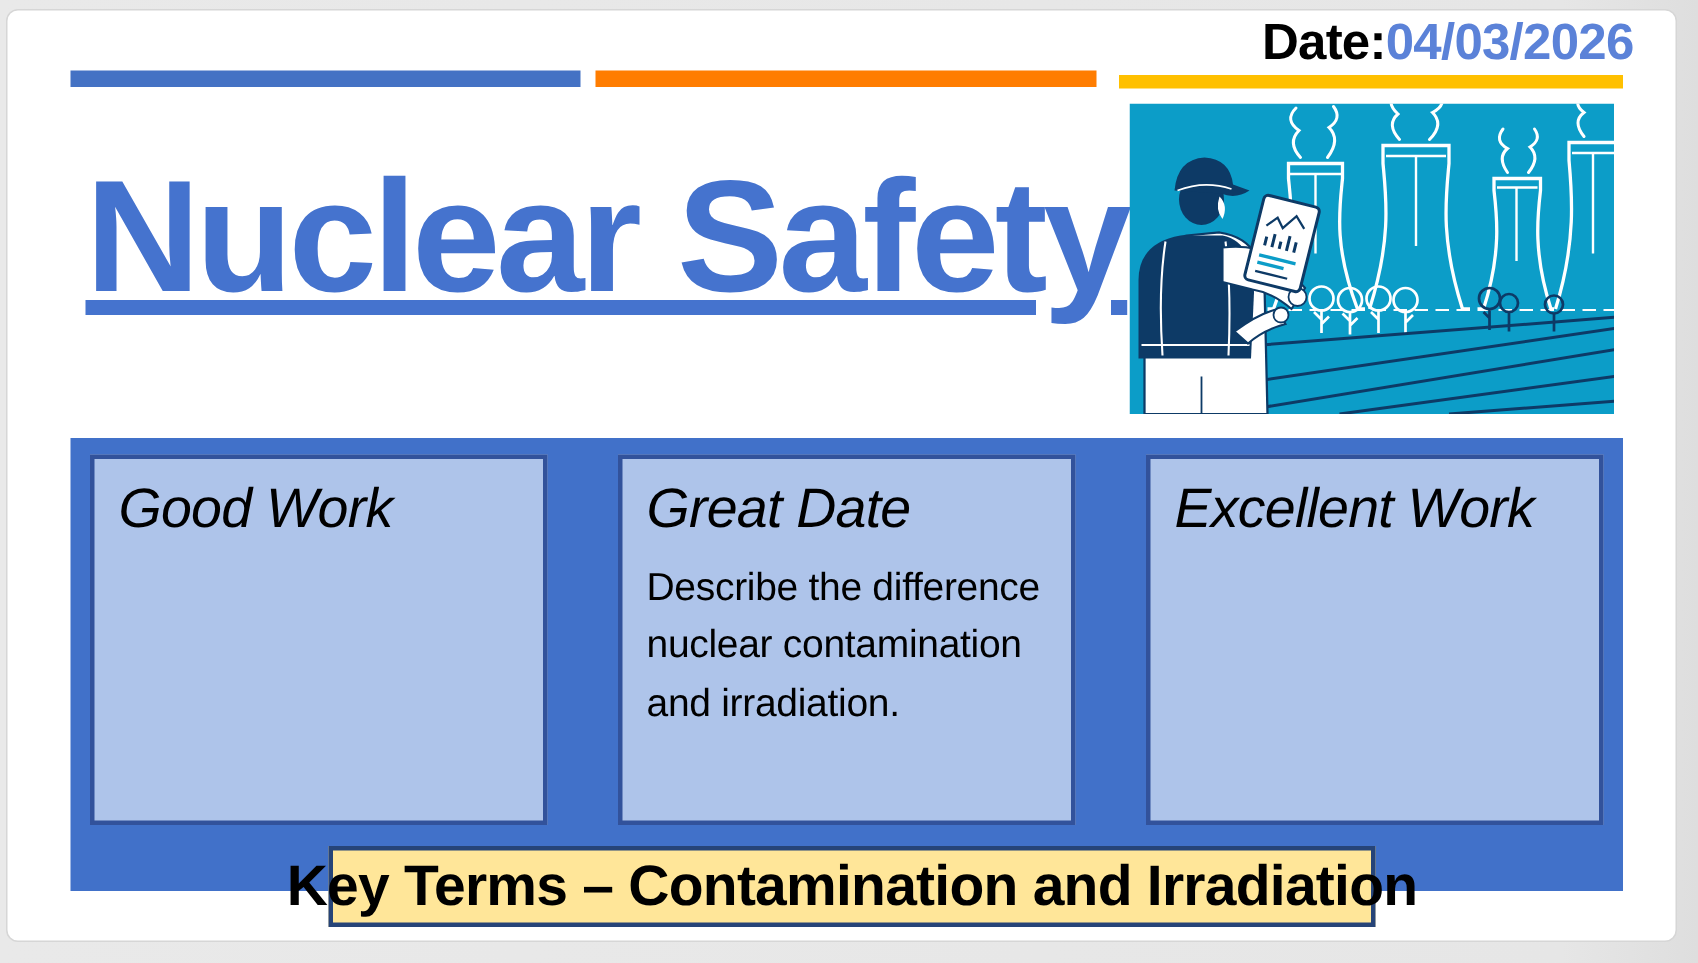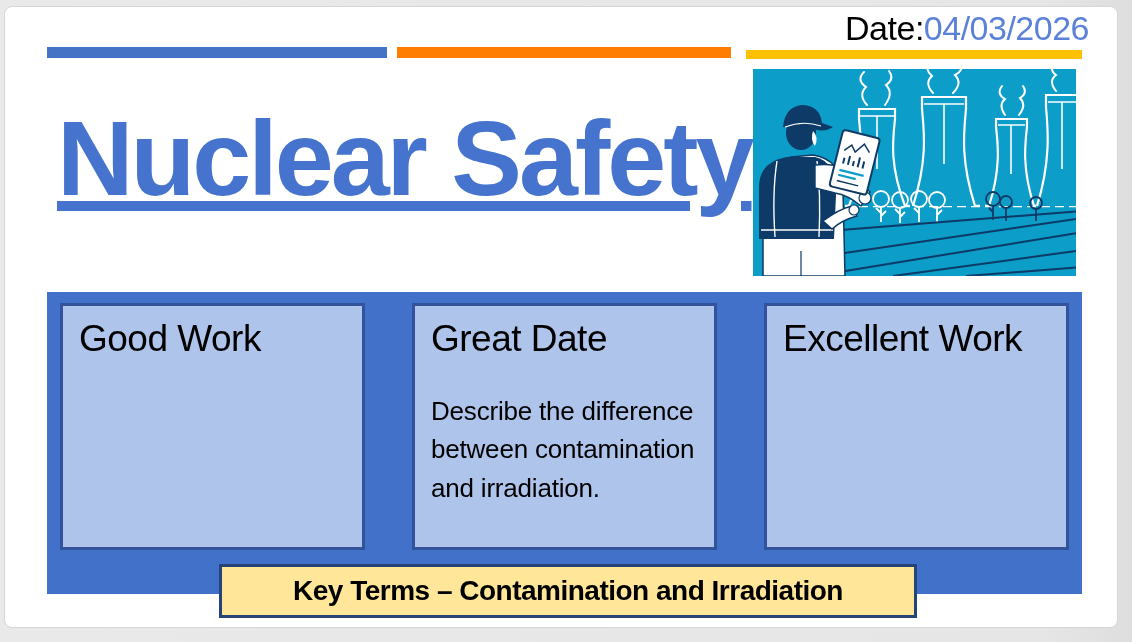--- a/index.html
+++ b/index.html
@@ -22,21 +22,21 @@
     border: 1px solid #d6d6d6;
     border-radius: 8px;
     overflow: hidden;
   }
 
   
   .date-line {
     position: absolute;
     top: 2px; right: 28px;
     font-size: 34px;
-    font-weight: normal;
+    font-weight: bold;
     letter-spacing: -0.5px;
     white-space: nowrap;
   }
   .date-label { color: #000000; }
   .date-value { color: var(--date-blue, #5b82d8); }
 
   
   .bar { position: absolute; top: 40px; height: 11px; }
   .bar-blue   { left: 42px;  width: 340px; background: var(--accent-blue, #4472c4); }
   .bar-orange { left: 392px; width: 334px; background: var(--accent-orange, #ff7d01); }
@@ -77,41 +77,42 @@
     height: 247px;
     background: var(--box-fill, #aec4ea);
     border: 3px solid var(--box-border, #32529b);
     padding: 12px 16px;
     color: #000;
   }
   .work-box h2 {
     font-size: 37px;
     font-weight: normal;
     letter-spacing: -0.5px;
-    margin-bottom: 32px;
+    margin-bottom: 12px;
+    font-style: italic;
   }
   .work-box p {
     font-size: 26px;
     line-height: 1.48;
     letter-spacing: -0.2px;
   }
 
   
   .key-terms-banner {
     position: absolute;
     left: 214px; top: 557px;
     width: 698px; height: 54px;
     background: var(--banner-fill, #ffe699);
     border: 3px solid var(--banner-border, #264478);
     display: flex;
     align-items: center;
     justify-content: center;
   }
   .key-terms-banner span {
-    font-size: 28px;
+    font-size: 38px;
     font-weight: bold;
     letter-spacing: -0.5px;
     color: #000;
     white-space: nowrap;
   }
 </style>
 </head>
 <body>
 
 <div class="screen">
@@ -217,21 +218,21 @@
         </g>
       </g>
     </svg>
 
     <div class="work-container">
       <div class="work-box">
         <h2>Good Work</h2>
       </div>
       <div class="work-box">
         <h2>Great Date</h2>
-        <p>Describe the difference between contamination and irradiation.</p>
+        <p>Describe the difference nuclear contamination and irradiation.</p>
       </div>
       <div class="work-box">
         <h2>Excellent Work</h2>
       </div>
     </div>
 
     <div class="key-terms-banner">
       <span>Key Terms – Contamination and Irradiation</span>
     </div>
 

